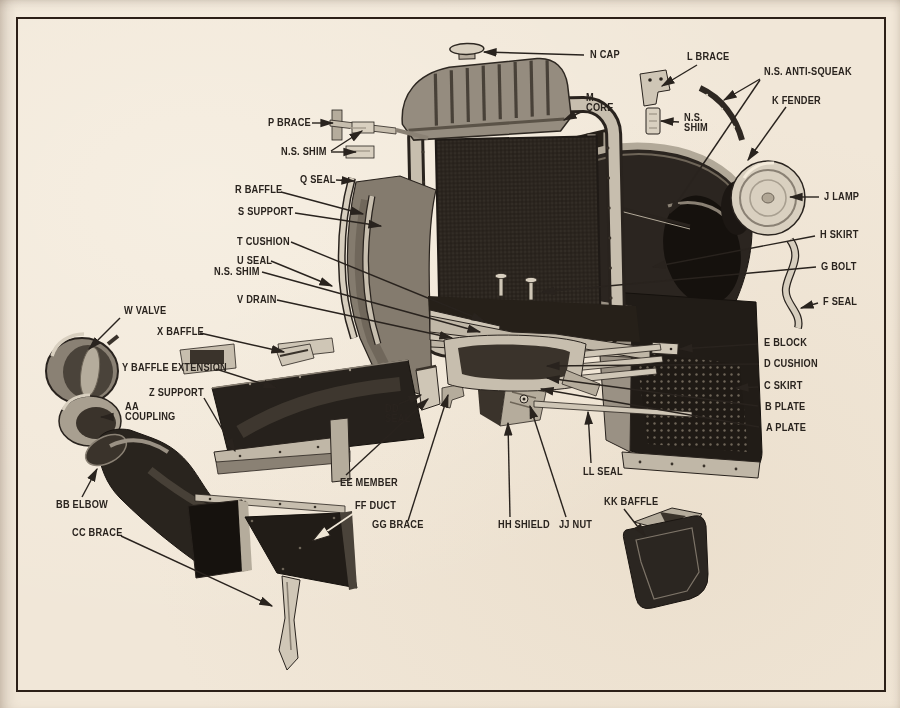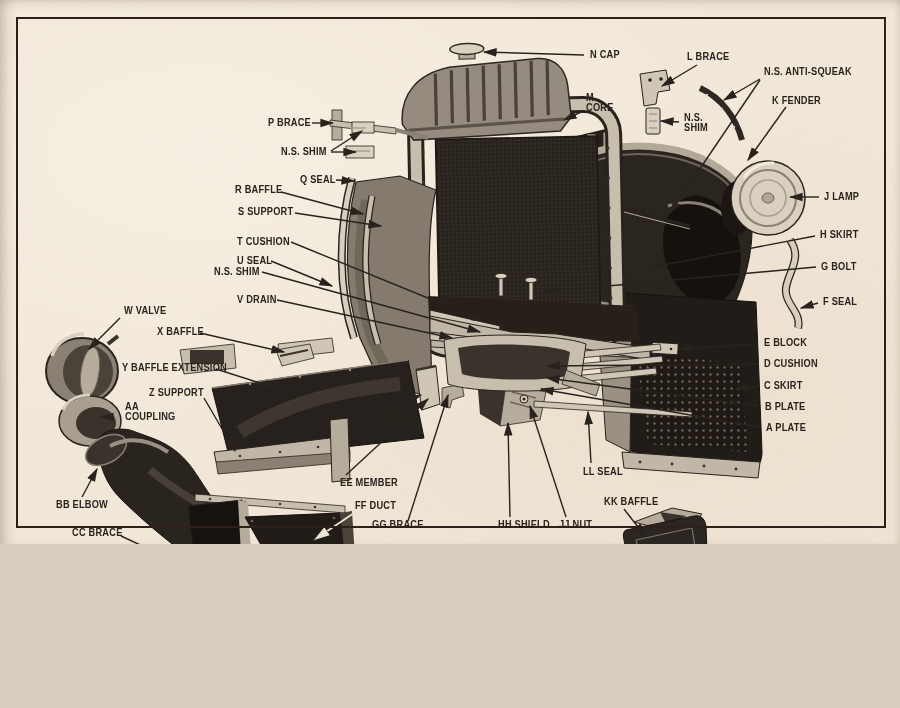--- a/index.html
+++ b/index.html
@@ -1,17 +1,17 @@
 <!DOCTYPE html>
 <html><head>
 <meta charset="utf-8">
 <style>
   html,body{margin:0;padding:0;background:#d8cdbc;}
   .page{
-    position:relative;width:900px;height:544px;overflow:hidden;
+    position:relative;width:900px;height:708px;overflow:hidden;
     font-family:"Liberation Sans",sans-serif;
     background:
       radial-gradient(ellipse at 22% 28%, rgba(255,252,244,.35), rgba(255,252,244,0) 60%),
       radial-gradient(ellipse at 75% 75%, rgba(215,196,168,.22), rgba(215,196,168,0) 55%),
       #f1e7d8;
     box-shadow: inset 13px 0 16px -11px rgba(95,72,55,.40),
                 inset 0 9px 12px -9px rgba(95,72,55,.28),
                 inset -8px 0 10px -8px rgba(95,72,55,.22);
   }
   .frame{

